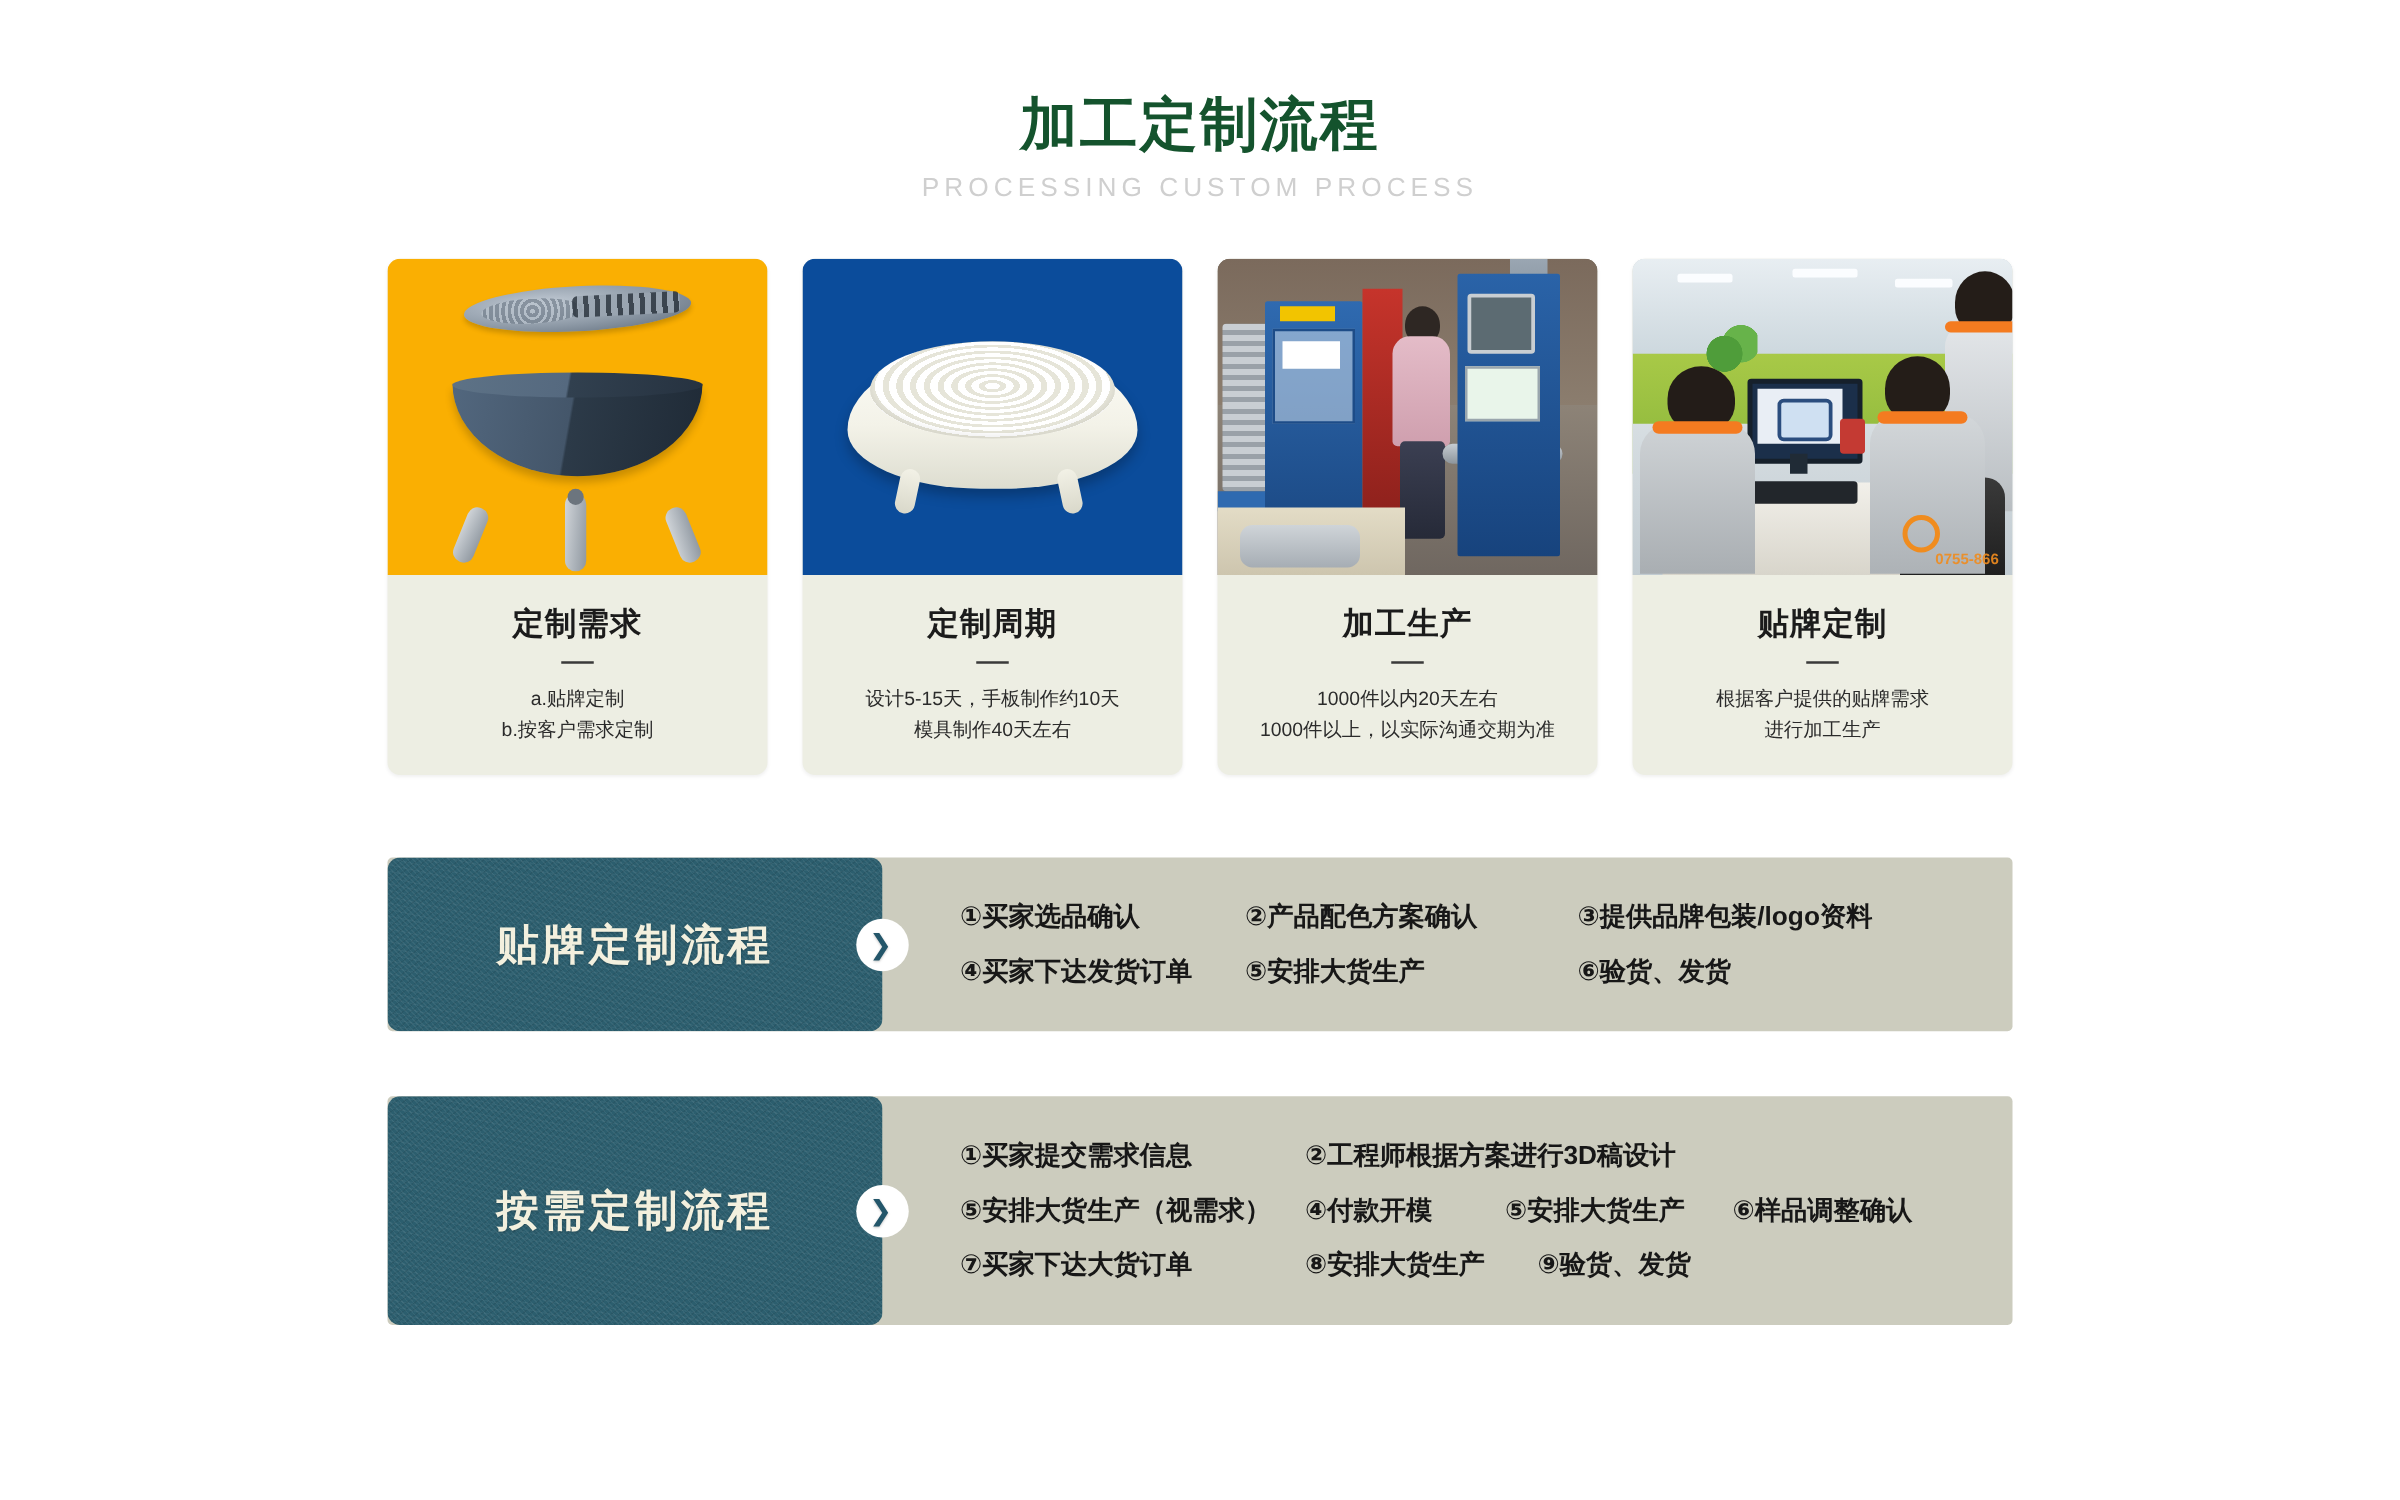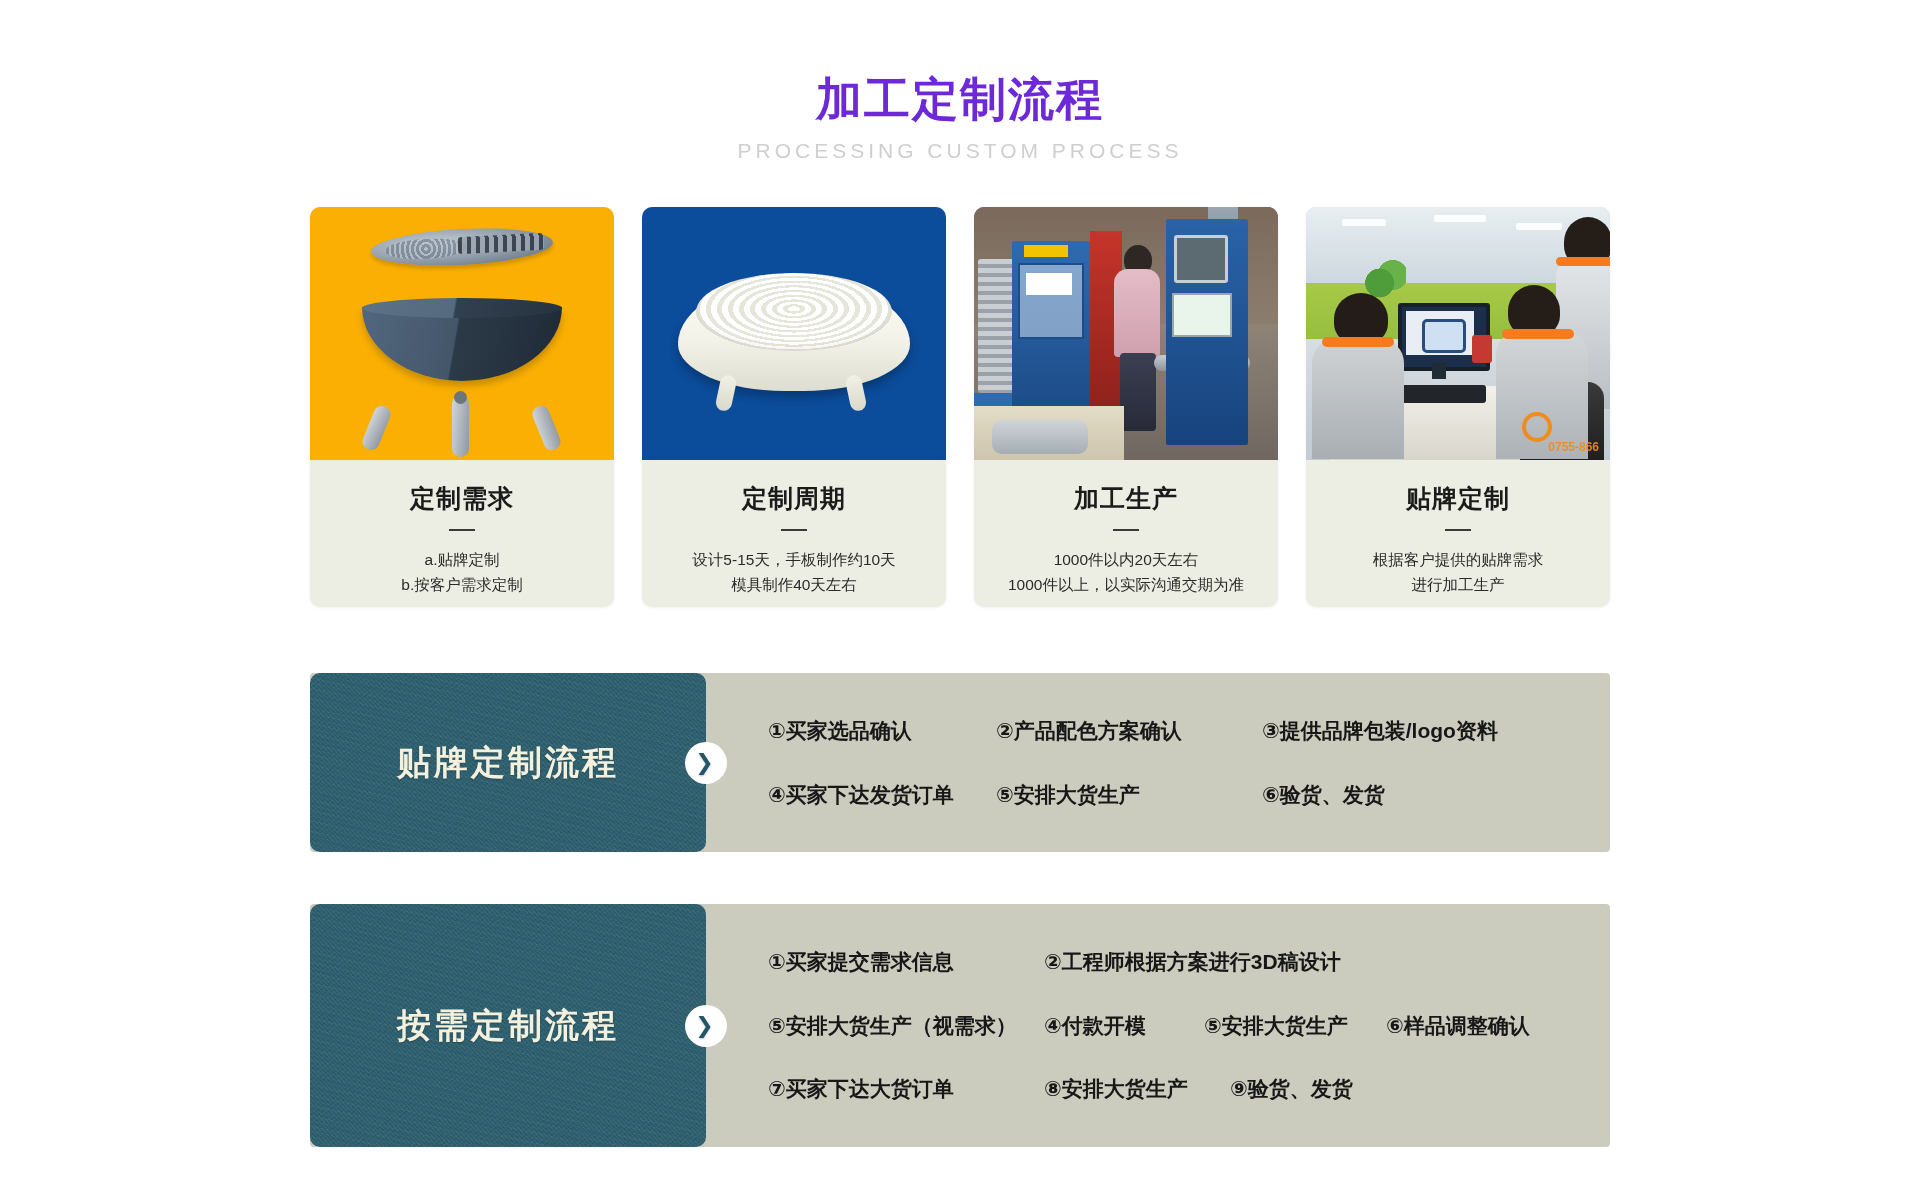--- a/index.html
+++ b/index.html
@@ -23,21 +23,21 @@
   }
 
   
   .header {
     padding-top: 72px;
     text-align: center;
   }
   .header-title {
     font-size: 46px;
     font-weight: bold;
-    color: #6d28d9;
+    color: #14532d;
     letter-spacing: 2px;
     line-height: 1.2;
   }
   .header-sub {
     margin-top: 12px;
     font-size: 21px;
     color: #cfcfcf;
     letter-spacing: 4px;
     font-weight: normal;
   }
@@ -59,21 +59,21 @@
     display: flex;
     flex-direction: column;
   }
   .card-media {
     height: 253px;
     position: relative;
     overflow: hidden;
   }
   .card-body {
     flex: 1;
-    padding: 22px 14px 10px 14px;
+    padding: 22px 14px 23px 14px;
     text-align: center;
   }
   .card-title {
     font-size: 25px;
     font-weight: bold;
     color: #1b1b1b;
     letter-spacing: 1px;
   }
   .card-rule {
     width: 26px;
@@ -290,21 +290,21 @@
   .banner-steps {
     flex: 1;
     padding: 26px 0 26px 62px;
     display: flex;
     flex-direction: column;
     justify-content: center;
   }
   .step-row {
     display: flex;
     line-height: 1.5;
-    margin: 16px 0;
+    margin: 6px 0;
   }
   .step {
     font-size: 21px;
     font-weight: bold;
     color: #171717;
     white-space: nowrap;
   }
   .banner-a .step-row .step:nth-child(1) { width: 228px; }
   .banner-a .step-row .step:nth-child(2) { width: 266px; }
   .banner-b .step-row .step { margin-right: 26px; }

